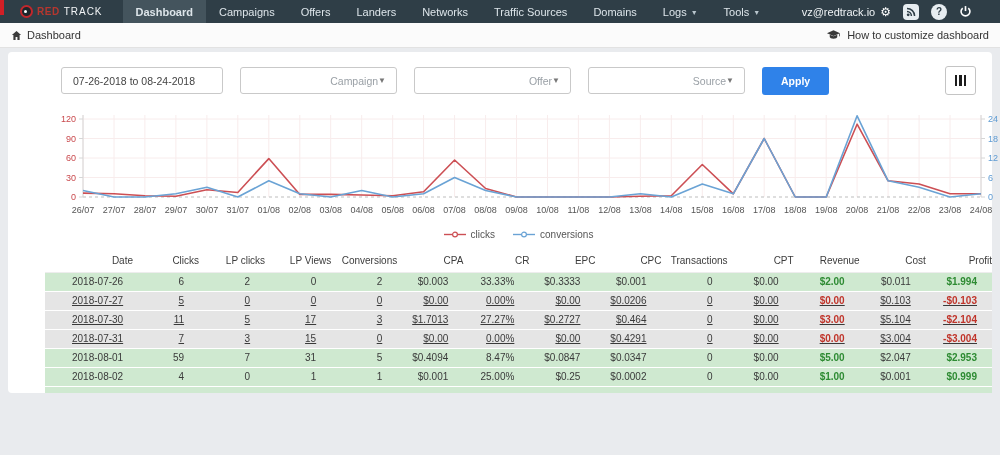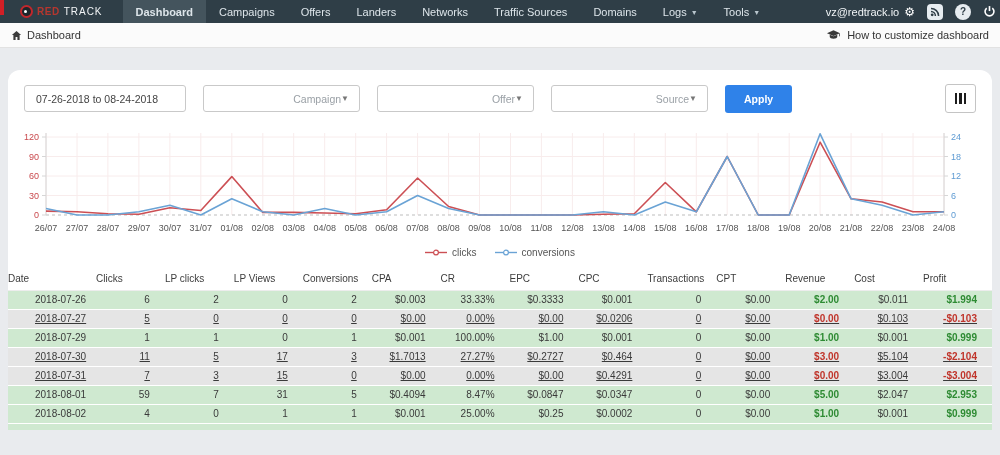--- a/index.html
+++ b/index.html
@@ -11,52 +11,52 @@
   .edge-mark { position: absolute; left: 0; top: 0; width: 4px; height: 15px; background: #d21f26; }
   .brand { display: flex; align-items: center; gap: 4px; padding: 0 20px 0 10px; cursor: pointer; margin-left: 10px; }
   .logo-circle { width: 13px; height: 13px; border-radius: 50%; background: #1d262b; border: 2px solid #c2272c; position: relative; }
   .logo-circle::after { content: ""; position: absolute; left: 2px; top: 3px; width: 3px; height: 3px; border-radius: 50%; background: #fff; }
   .brand-red { color: #b5372f; font-weight: bold; font-size: 10px; letter-spacing: .5px; }
   .brand-track { color: #f2f5f7; font-weight: normal; font-size: 10px; letter-spacing: 1px; }
   .nav-items { display: flex; align-items: center; height: 23px; }
   .nav-item { padding: 0 13px; height: 23px; display: flex; align-items: center; gap: 4px; cursor: pointer; white-space: nowrap; }
   .nav-item.active { background: #44545d; font-weight: bold; }
   .nav-item .caret { font-size: 7px; color: #b9c6cd; margin-top: 1px; }
-  .nav-right { margin-left: auto; display: flex; align-items: center; gap: 12px; padding-right: 4px; }
+  .nav-right { margin-left: auto; display: flex; align-items: center; gap: 12px; padding-right: 28px; }
   .account { display: flex; align-items: center; gap: 5px; cursor: pointer; color: #f0f4f6; }
   .gear { font-size: 12px; color: #fff; line-height: 1; }
   .icon-box { width: 16px; height: 16px; border-radius: 4px; background: #e7edf1; display: flex; align-items: center; justify-content: center; cursor: pointer; }
   .icon-round { width: 16px; height: 16px; border-radius: 50%; background: #e7edf1; color: #2f3e47; font-size: 10px; font-weight: bold; display: flex; align-items: center; justify-content: center; cursor: pointer; }
   .power { display: flex; align-items: center; cursor: pointer; }
 
   
   .subbar { height: 25px; background: #fbfbfb; border-bottom: 1px solid #e2e2e2; display: flex; align-items: center; padding: 0 11px; font-size: 11px; color: #333; }
   .crumb { display: flex; align-items: center; gap: 5px; cursor: pointer; }
   .subbar-right { margin-left: auto; display: flex; align-items: center; gap: 6px; cursor: pointer; }
 
   
-  .card { margin: 22px 8px 0; background: #fff; border-radius: 12px; }
+  .card { margin: 4px 8px 0; background: #fff; border-radius: 4px; padding-left: 37px; }
 
   .filters { display: flex; align-items: center; gap: 17px; padding: 14px 16px 12px; }
   .text-input { width: 162px; height: 27px; border: 1px solid #c9c9c9; border-radius: 3px; padding: 0 11px; font-size: 10.5px; color: #444; font-family: "Liberation Sans", sans-serif; outline: none; }
   .select { width: 157px; height: 27px; border: 1px solid #c9c9c9; border-radius: 3px; display: flex; align-items: center; justify-content: flex-end; padding: 0 10px; font-size: 10.5px; color: #9aa0a6; cursor: pointer; background: #fff; }
   .select .caret { color: #777; font-size: 8px; }
   .apply-btn { height: 28px; padding: 0 19px; background: #2f82e9; color: #fff; border: none; border-radius: 3px; font-size: 10.5px; font-weight: bold; cursor: pointer; font-family: "Liberation Sans", sans-serif; }
   .cols-btn { margin-left: auto; width: 31px; height: 29px; border: 1px solid #c4c4c4; border-radius: 3px; background: #fff; display: flex; align-items: center; justify-content: center; gap: 2px; cursor: pointer; }
   .cols-btn span { width: 2.5px; height: 11px; background: #1d1d1d; }
 
   .chart-wrap { padding: 4px 8px 0; }
   #chart-svg { display: block; width: 968px; height: 118px; font-family: "Liberation Sans", sans-serif; }
 
   .legend { display: flex; justify-content: center; align-items: center; gap: 18px; padding: 0 0 9px; font-size: 10px; color: #555; }
   .legend-item { display: flex; align-items: center; gap: 5px; cursor: pointer; }
 
   
   table { width: 100%; border-collapse: collapse; table-layout: fixed; font-size: 10px; color: #3a3a3a; }
-  thead th { height: 23px; font-weight: normal; text-align: left; color: #3c3c3c; border-bottom: 1px solid #ededed; cursor: pointer; }
+  thead th { height: 23px; font-weight: normal; text-align: right; color: #3c3c3c; border-bottom: 1px solid #ededed; cursor: pointer; }
   tbody tr { border-bottom: 1px solid rgba(255,255,255,0.85); }
   tbody td { height: 19px; text-align: right; padding-right: 15px; overflow: hidden; white-space: nowrap; }
   td.date-cell { text-align: left; padding-left: 27px; padding-right: 0; }
   tr.row-green { background: #cfe9d0; }
   tr.row-pink  { background: #e5e5e5; text-decoration: underline; }
   tr.row-white { background: #ffffff; }
   .v-green { color: #2e8b33; font-weight: bold; }
   .v-red   { color: #c0352b; font-weight: bold; }
   .next-row-strip { height: 6px; background: #cfe9d0; }
 </style>
@@ -322,36 +322,20 @@
           <td>$0.00</td>
           <td>0.00%</td>
           <td>$0.00</td>
           <td>$0.0206</td>
           <td>0</td>
           <td>$0.00</td>
           <td class="v-red">$0.00</td>
           <td>$0.103</td>
           <td class="v-red">-$0.103</td>
         </tr>
-        <tr class="row-green">
-          <td class="date-cell">2018-07-29</td>
-          <td>1</td>
-          <td>1</td>
-          <td>0</td>
-          <td>1</td>
-          <td>$0.001</td>
-          <td>100.00%</td>
-          <td>$1.00</td>
-          <td>$0.001</td>
-          <td>0</td>
-          <td>$0.00</td>
-          <td class="v-green">$1.00</td>
-          <td>$0.001</td>
-          <td class="v-green">$0.999</td>
-        </tr>
         <tr class="row-pink">
           <td class="date-cell">2018-07-30</td>
           <td>11</td>
           <td>5</td>
           <td>17</td>
           <td>3</td>
           <td>$1.7013</td>
           <td>27.27%</td>
           <td>$0.2727</td>
           <td>$0.464</td>

